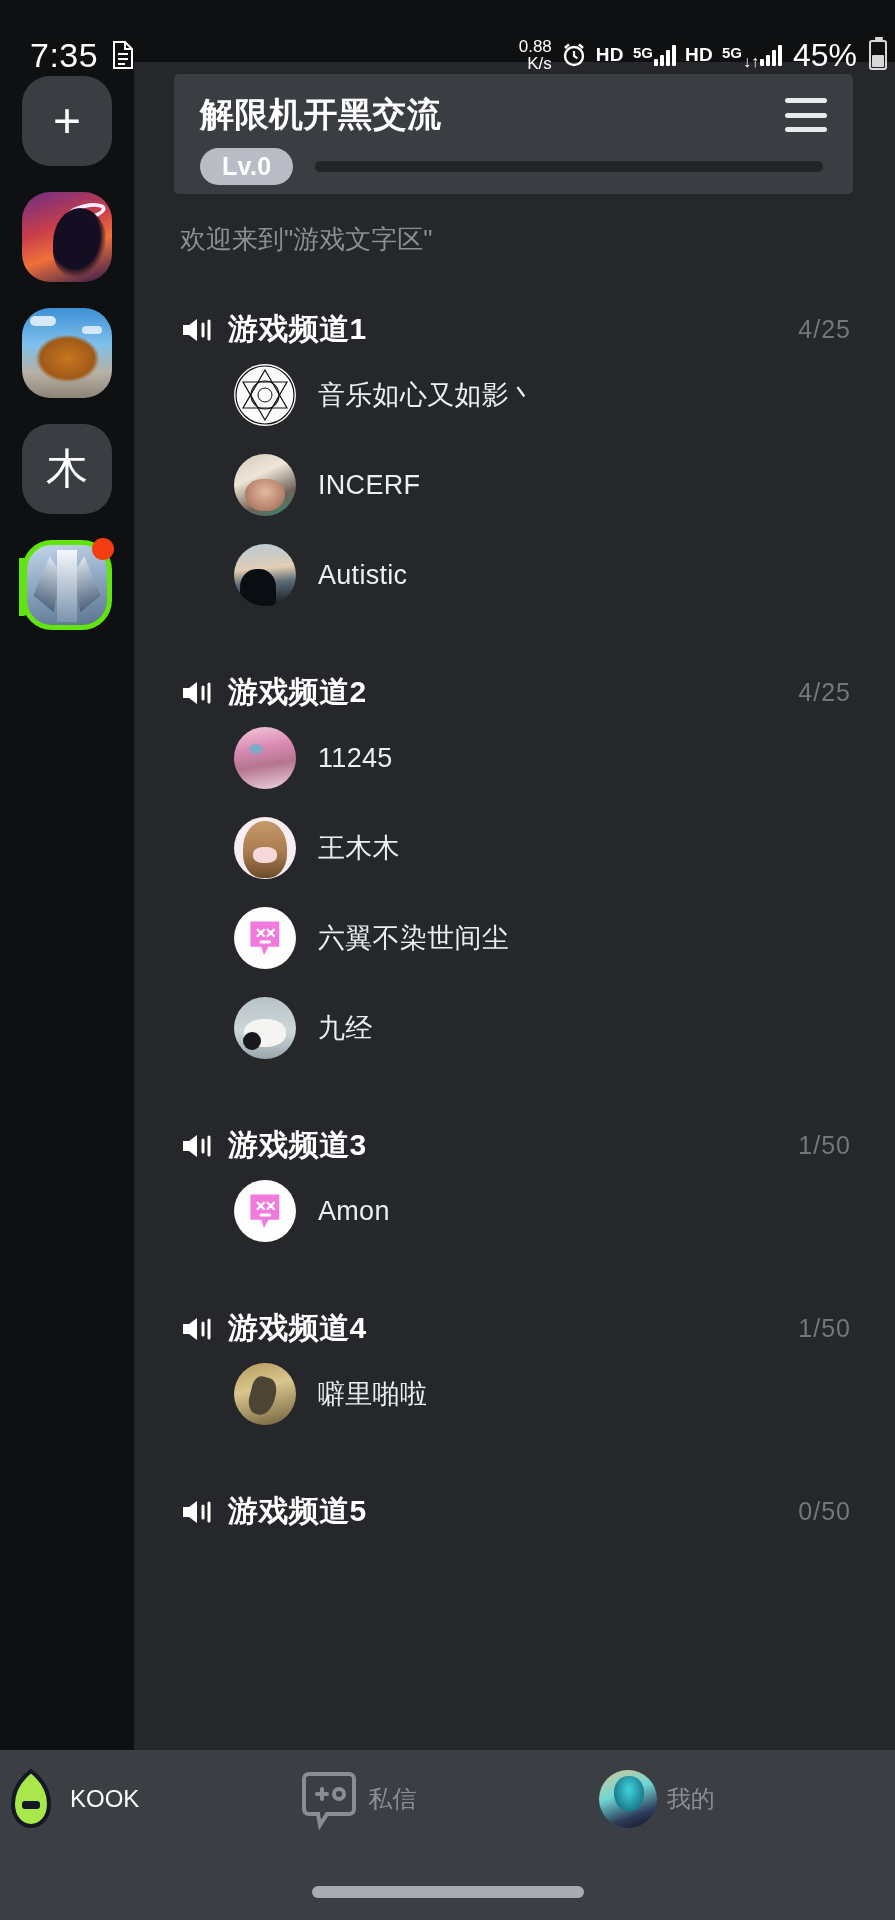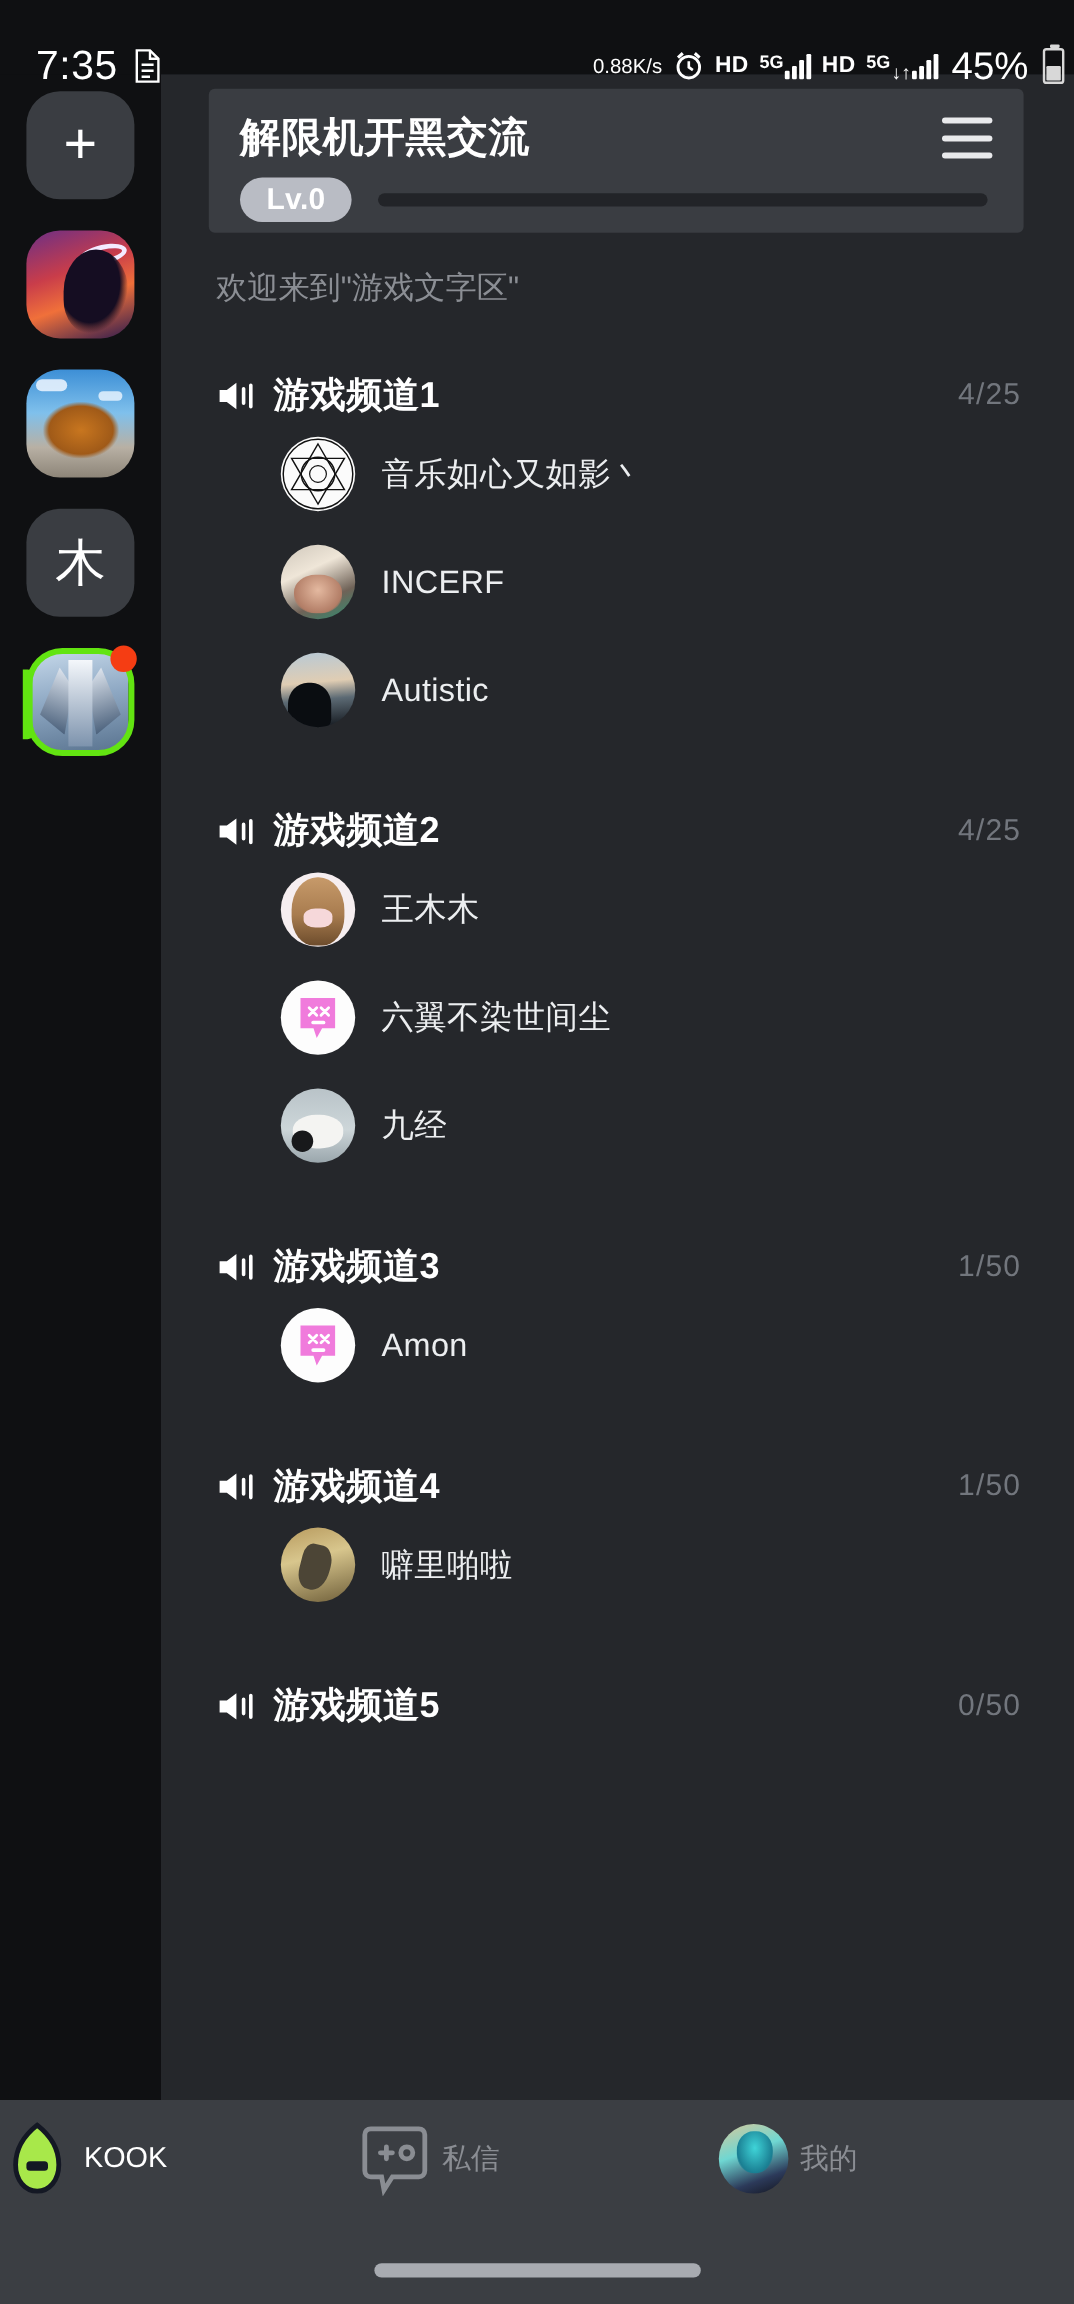--- a/index.html
+++ b/index.html
@@ -15,21 +15,21 @@
   .statusbar {
     position: absolute; top: 0; left: 0; width: 895px; height: 62px;
     display: flex; align-items: center; justify-content: space-between;
     padding: 0 8px 0 30px; color: #fff; z-index: 40; margin-top: 24px;
   }
   .sb-left { display: flex; align-items: center; gap: 12px; }
   .sb-time { font-size: 34px; font-weight: 400; letter-spacing: .5px; }
   .sb-doc { width: 26px; height: 30px; position: relative; }
   .sb-doc svg { width: 26px; height: 30px; display: block; }
   .sb-right { display: flex; align-items: center; gap: 9px; }
-  .sb-net { display: flex; flex-direction: row; align-items: flex-end; line-height: 1.0; font-size: 17px; }
+  .sb-net { display: flex; flex-direction: column; align-items: flex-end; line-height: 1.0; font-size: 17px; }
   .sb-net span { display: block; }
   .sb-alarm svg { width: 26px; height: 26px; display:block; }
   .sb-hd { font-size: 19px; font-weight: 600; letter-spacing: .3px; }
   .sb-5g { display: flex; align-items: flex-end; gap: 1px; }
   .sb-5g .g5 { font-size: 15px; font-weight: 600; line-height: 1; position: relative; top: -6px;}
   .bars { display: flex; align-items: flex-end; gap: 2px; height: 22px; }
   .bars i { width: 4px; background: #fff; display: block; border-radius: 1px; }
   .bars i:nth-child(1){height:7px}.bars i:nth-child(2){height:11px}
   .bars i:nth-child(3){height:16px}.bars i:nth-child(4){height:21px}
   .sb-updown { font-size: 16px; line-height: 1; position: relative; top: 4px; }
@@ -322,20 +322,24 @@
           <span class="spk">
             <svg viewBox="0 0 34 30">
                 <path d="M3 10h6l8-6v22l-8-6H3z" fill="#fff"></path>
                 <path d="M23 9v12M29 6v18" stroke="#fff" stroke-width="3" stroke-linecap="round"></path>
               </svg>
           </span>
           <span class="group-name">游戏频道2</span>
           <span class="group-count">4/25</span>
         </div>
         <div class="member">
+          <div class="avatar av-11245"></div>
+          <span class="member-name">11245</span>
+        </div>
+        <div class="member">
           <div class="avatar av-wmm"></div>
           <span class="member-name">王木木</span>
         </div>
         <div class="member">
           <div class="avatar av-kook">
             <svg class="kook-glyph" viewBox="0 0 40 44">
                 <path d="M4 4h32v28H24l-5 9-3-9H4z" fill="#f07bdc"></path>
                 <path d="M12 13l7 7M19 13l-7 7M23 13l7 7M30 13l-7 7" stroke="#fff" stroke-width="2.6" stroke-linecap="round"></path>
                 <rect x="14" y="25" width="13" height="3.4" rx="1.7" fill="#fff"></rect>
               </svg>

